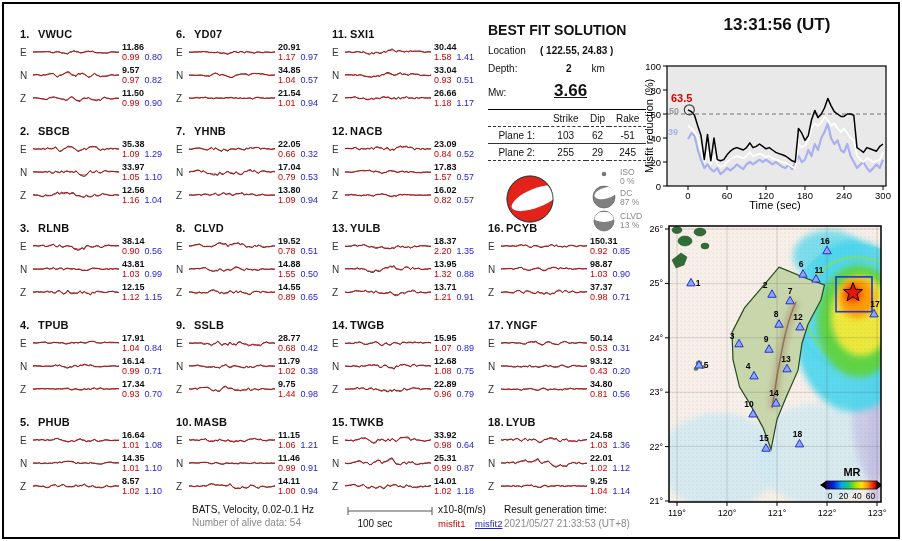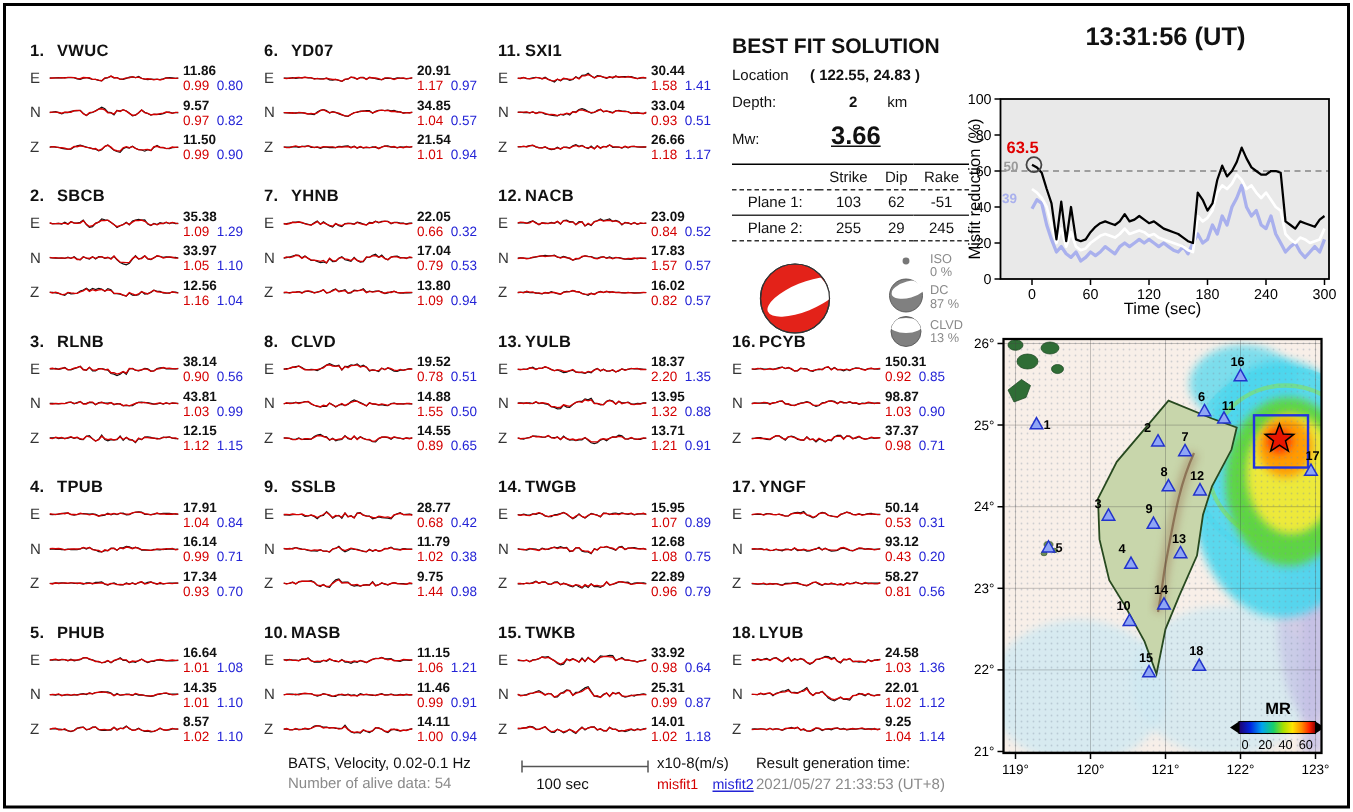--- a/index.html
+++ b/index.html
@@ -655,21 +655,21 @@
             <div class="mis"><span class="m1">0.43</span><span class="m2">0.20</span></div>
           </div>
         </div>
         <div class="trace-row">
           <span class="comp">Z</span>
           <svg width="86" height="22" class="wave">
             <polyline points="0.0,11.1 2.0,11.3 4.1,11.5 6.1,11.3 8.2,11.2 10.2,11.6 12.3,11.3 14.3,11.2 16.4,11.0 18.4,11.6 20.5,12.2 22.5,10.9 24.6,10.9 26.6,10.8 28.7,10.6 30.7,10.4 32.8,11.5 34.8,12.1 36.9,12.5 38.9,11.4 41.0,10.5 43.0,10.1 45.0,11.4 47.1,12.3 49.1,11.2 51.2,11.5 53.2,11.1 55.3,11.2 57.3,11.8 59.4,11.6 61.4,11.8 63.5,10.8 65.5,11.2 67.6,10.7 69.6,10.1 71.7,10.9 73.7,11.2 75.8,10.7 77.8,10.7 79.9,10.7 81.9,10.7 84.0,10.8 86.0,10.8" fill="none" stroke="#111" stroke-width="0.8"></polyline>
             <polyline points="0.0,10.9 2.0,11.1 4.1,11.3 6.1,11.2 8.2,10.8 10.2,11.7 12.3,11.0 14.3,11.5 16.4,11.1 18.4,11.8 20.5,12.1 22.5,11.4 24.6,11.3 26.6,11.1 28.7,10.5 30.7,11.0 32.8,11.4 34.8,11.9 36.9,12.3 38.9,11.6 41.0,10.3 43.0,10.2 45.0,10.9 47.1,12.0 49.1,11.0 51.2,11.6 53.2,10.7 55.3,11.4 57.3,11.9 59.4,11.2 61.4,12.1 63.5,10.7 65.5,11.0 67.6,11.1 69.6,10.3 71.7,10.8 73.7,11.2 75.8,10.3 77.8,11.2 79.9,10.9 81.9,11.2 84.0,11.2 86.0,10.5" fill="none" stroke="#d40000" stroke-width="0.9"></polyline>
           </svg>
           <div class="nums">
-            <div class="amp">58.27</div>
+            <div class="amp">34.80</div>
             <div class="mis"><span class="m1">0.81</span><span class="m2">0.56</span></div>
           </div>
         </div>
       </div>
       <div class="station" style="left: 484px; top: 412px;">
         <div class="st-head"><span class="num">18.</span><span class="st-name">LYUB</span></div>
         <div class="trace-row">
           <span class="comp">E</span>
           <svg width="86" height="22" class="wave">
             <polyline points="0.0,10.8 2.0,10.9 4.1,10.4 6.1,11.3 8.2,10.4 10.2,9.9 12.3,11.1 14.3,9.8 16.4,9.4 18.4,10.6 20.5,12.1 22.5,10.6 24.6,9.2 26.6,11.7 28.7,10.2 30.7,11.1 32.8,9.9 34.8,11.0 36.9,12.6 38.9,13.8 41.0,12.6 43.0,10.5 45.0,10.6 47.1,9.7 49.1,8.6 51.2,8.8 53.2,10.0 55.3,9.3 57.3,11.9 59.4,13.0 61.4,10.6 63.5,10.8 65.5,10.1 67.6,12.1 69.6,11.9 71.7,12.4 73.7,12.1 75.8,12.6 77.8,11.0 79.9,11.7 81.9,11.3 84.0,10.7 86.0,10.7" fill="none" stroke="#111" stroke-width="0.8"></polyline>

